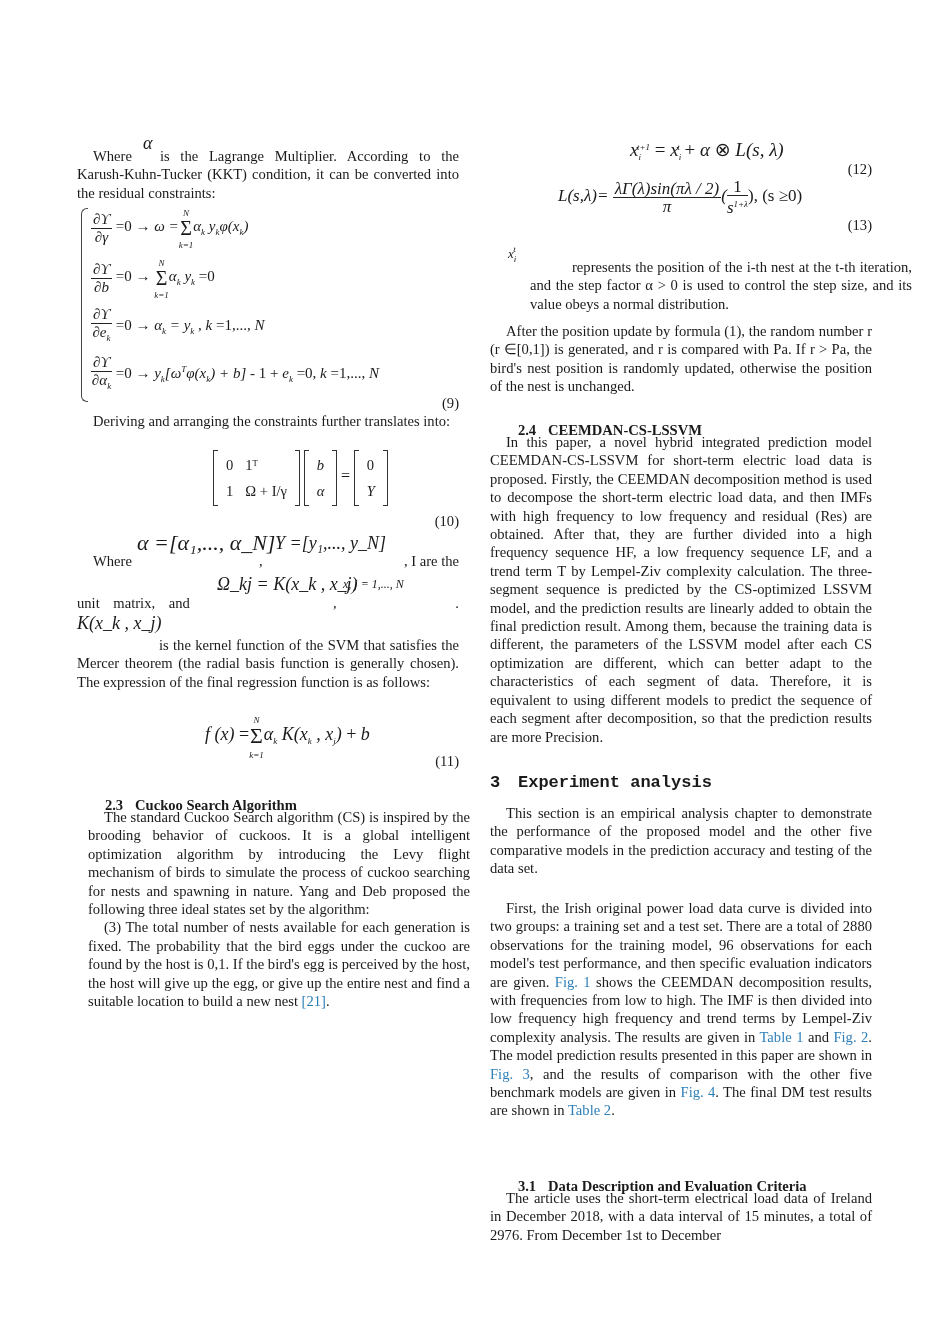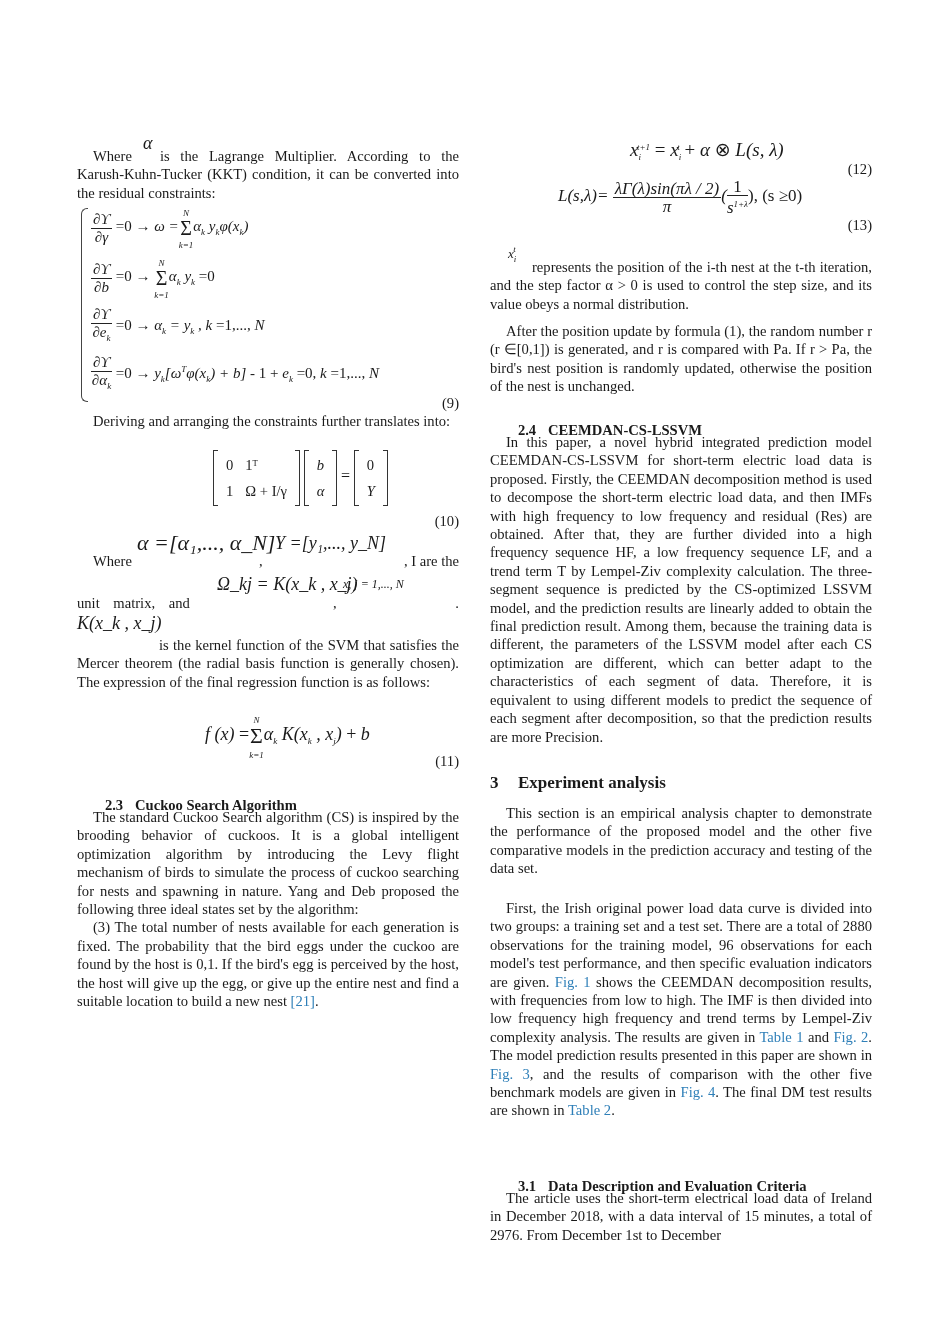--- a/index.html
+++ b/index.html
@@ -8,21 +8,21 @@
   .col { position:absolute; top:0; width:382px; }
   #left { left:77px; }
   #right { left:490px; }
   .p { text-align:justify; margin:0; text-indent:16px; }
   .p.ni { text-indent:0; }
   .abs { position:absolute; }
   .eqn { position:absolute; font-family:"Liberation Serif", serif; font-style:italic; white-space:nowrap; }
   .eqnum { position:absolute; right:0; font-style:normal; }
   .h2 { font-weight:bold; margin:16px; position:absolute; white-space:nowrap;text-align:center; }
   .h2 .num { display:inline-block; width:42px; }
-  .h1 { font-weight:bold; font-size:17px; position:absolute; white-space:nowrap; }
+  .h1 { font-weight:bold; font-size:17px; position:absolute; white-space:nowrap;font-family:Liberation Mono, monospace; }
   .h1 .num { display:inline-block; width:28px; }
   .link { color:#2e7fb8; }
   .sub { font-size:9px; vertical-align:-4px; }
   .sup { font-size:9px; vertical-align:6px; }
   .small { font-size:9px; font-style:italic; }
   .up { font-style:normal; }
   .frac { display:inline-block; vertical-align:middle; text-align:center; }
   .frac .n { display:block; border-bottom:1px solid #222; padding:0 2px; line-height:17px; }
   .frac .d { display:block; line-height:17px; }
   .mat { display:inline-block; vertical-align:middle; border-left:1px solid #333; border-right:1px solid #333; padding:2px 6px; position:relative; }
@@ -128,21 +128,21 @@
     <div class="eqn" style="left:128px; top:2px; font-size:18px;">
       f (x) <span class="up">=</span><span style="display:inline-block;text-align:center;vertical-align:middle;line-height:10px;"><span class="small">N</span><br><span style="font-size:22px;font-style:normal;line-height:22px;">Σ</span><br><span class="small">k=1</span></span>α<span class="sub">k</span> K(x<span class="sub">k</span> , x<span class="sub">j</span>) <span class="up">+</span> b
     </div>
     <span class="eqnum" style="top:42px;">(11)</span>
   </div>
 
   <div class="h2" style="top:780px;">
     <span class="num">2.3</span><span>Cuckoo Search Algorithm</span>
   </div>
 
-  <div class="abs" style="top:808px; width:382px;">
+  <div class="abs" style="top:808px; width:382px;margin-left:11px;">
     <p class="p">The standard Cuckoo Search algorithm (CS) is inspired by the brooding behavior of cuckoos. It is a global intelligent optimization algorithm by introducing the Levy flight mechanism of birds to simulate the process of cuckoo searching for nests and spawning in nature. Yang and Deb proposed the following three ideal states set by the algorithm:</p>
     <p class="p"><span>(3) The total number of nests available for each generation is fixed. The probability that the bird eggs under the cuckoo are found by the host is 0,1. If the bird's egg is perceived by the host, the host will give up the egg, or give up the entire nest and find a suitable location to build a new nest</span> <a class="link">[21]</a>.</p>
   </div>
 </div>
 
 <div id="right" class="col">
 
   <div class="abs" style="top:138px; left:0; width:382px; height:42px;">
     <div class="eqn" style="left:140px; top:0; font-size:19px;">
       x<span class="sub">i</span><span class="sup" style="margin-left:-4px">t+1</span> <span class="up">=</span> x<span class="sub">i</span><span class="sup" style="margin-left:-4px">t</span> <span class="up">+</span> α <span class="up">⊗</span> L(s, λ)
@@ -152,21 +152,21 @@
 
   <div class="abs" style="top:178px; left:0; width:382px; height:60px;">
     <div class="eqn" style="left:68px; top:0; font-size:17px;">
       <span>L(s,λ)=</span>
       <span class="frac"><span class="n">λΓ(λ)sin(πλ / 2)</span><span class="d">π</span></span>(<span class="frac"><span class="n up">1</span><span class="d">s<span class="sup">1+λ</span></span></span><span class="up">), (s ≥0)</span>
     </div>
     <span class="eqnum" style="top:38px;">(13)</span>
   </div>
 
   <span class="eqn" style="left:18px; top:240px; font-size:13px;">x<span class="sub">i</span><span class="sup" style="margin-left:-3px">t</span></span>
-  <div class="abs" style="top:258px; width:382px;">
+  <div class="abs" style="top:258px; width:382px;margin-left:40px;">
     <p class="p ni" style="text-indent:42px;">represents the position of the i-th nest at the t-th iteration, and the step factor α &gt; 0 is used to control the step size, and its value obeys a normal distribution.</p>
   </div>
 
   <div class="abs" style="top:322px; width:382px;">
     <p class="p">After the position update by formula (1), the random number r (r ∈[0,1]) is generated, and r is compared with Pa. If r &gt; Pa, the bird's nest position is randomly updated, otherwise the position of the nest is unchanged.</p>
   </div>
 
   <div class="h2" style="top:405px;">
     <span class="num">2.4</span><span>CEEMDAN-CS-LSSVM</span>
   </div>

